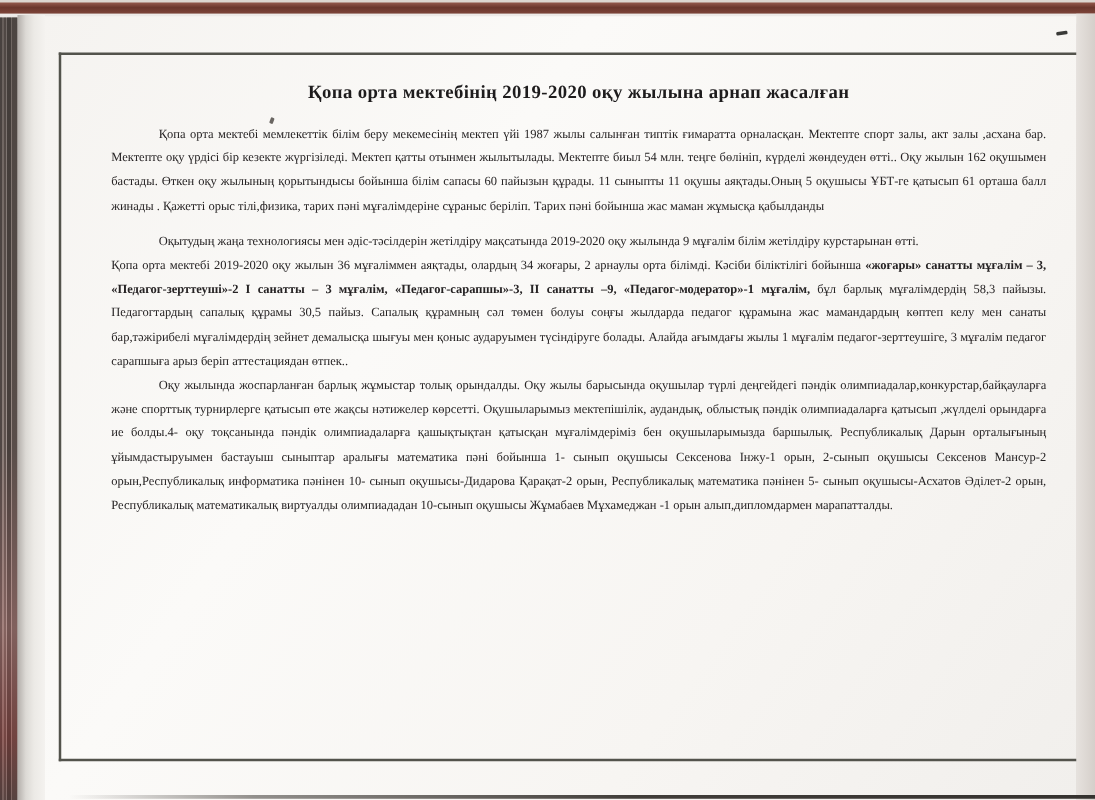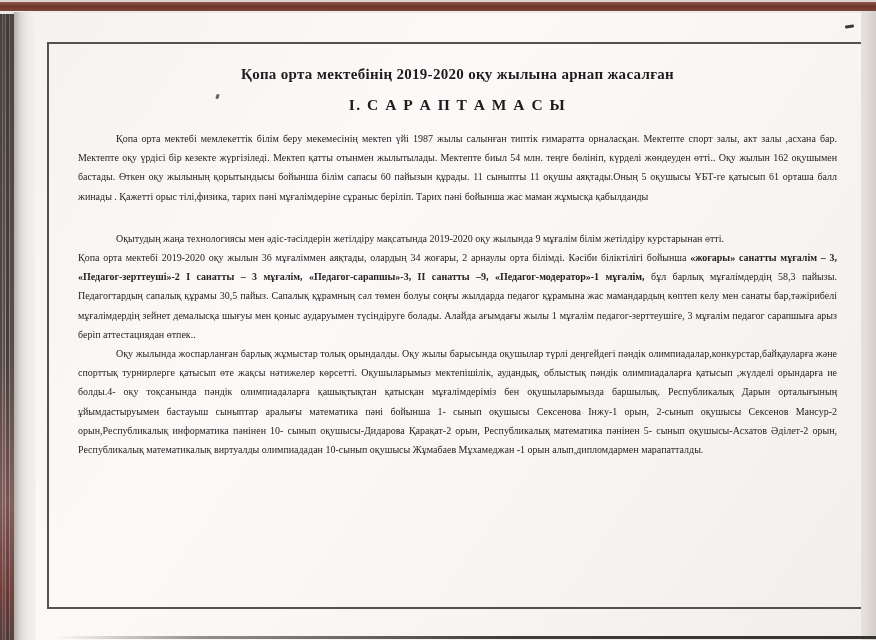--- a/index.html
+++ b/index.html
@@ -41,33 +41,33 @@
     overflow: hidden; }
 
   
   .right-band { position: absolute; right: 0; top: 11px; bottom: 0; width: 15px;
     background: linear-gradient(90deg, #e6e2de, #d5cfca); }
 
   
   .frame { position: absolute; left: 11px; top: 29px; right: -4px; bottom: 31px;
     border: 2px solid #53534c; border-right: none; overflow: hidden; }
 
-  .doc { padding: 22px 28px 0 29px; color: #262324; }
+  .doc { padding: 22px 28px 0 40px; color: #262324; }
 
   .doc-title { margin: 0; text-align: center; font-size: 15px; font-weight: bold;
     letter-spacing: 0.3px; color: #1e1c1d; }
   .doc-heading { margin: 13px 0 0 0; text-align: center; font-size: 15.5px;
     font-weight: bold; letter-spacing: 1.5px; color: #1e1c1d; }
 
   .body-text { margin-top: 15px; font-size: 10px; line-height: 19.2px;
     text-align: justify; }
   .para { margin: 0; }
   .para.indent { text-indent: 38px; }
   .para.small-indent { text-indent: 8px; }
-  .para.gap { margin-top: 23px; }
+  .para.gap { margin-top: 9px; }
   .b { font-weight: bold; font-family: Liberation Serif, serif; }
 
   
   .corner-mark { position: absolute; top: 25px; right: 22px; width: 9px; height: 3px;
     background: #3a3a38; transform: rotate(-8deg); border-radius: 1px; }
   .ink-speck { position: absolute; left: 216px; top: 94px; width: 3px; height: 5px;
     background: #6a6662; transform: rotate(20deg); border-radius: 1px; }
   .bottom-line { position: absolute; left: 55px; right: 0; bottom: 1px; height: 3px;
     background: linear-gradient(90deg, rgba(62,58,54,0) 0%, rgba(62,58,54,0.55) 18%, #413d39 55%, #35322f 100%); }
 </style>
@@ -79,21 +79,20 @@
   <div class="top-edge"></div>
   <div class="under-band"></div>
   <div class="binder-spine"></div>
   <div class="sleeve-edge"></div>
   <div class="right-band"></div>
 
   <div class="paper">
     <div class="frame">
       <div class="doc">
         <h1 class="doc-title">Қопа  орта мектебінің 2019-2020 оқу жылына арнап жасалған</h1>
-        <h2 class="doc-heading">І. С А Р А П Т А М А С Ы</h2>
         <div class="body-text">
             <p class="para indent"><span>Қопа  орта мектебі мемлекеттік білім беру мекемесінің мектеп үйі 1987 жылы салынған типтік ғимаратта орналасқан. Мектепте спорт залы, акт залы ,асхана бар. Мектепте оқу үрдісі бір кезекте жүргізіледі. Мектеп қатты отынмен жылытылады. Мектепте биыл 54 млн. теңге бөлініп, күрделі жөндеуден өтті.. Оқу жылын 162 оқушымен бастады. Өткен оқу жылының қорытындысы бойынша білім сапасы 60 пайызын құрады. 11 сыныпты 11 оқушы аяқтады.Оның 5 оқушысы ҰБТ-ге қатысып 61 орташа балл жинады . Қажетті орыс тілі,физика, тарих пәні мұғалімдеріне сұраныс беріліп. Тарих пәні бойынша жас маман жұмысқа қабылданды</span></p>
             <p class="para indent gap"><span>Оқытудың жаңа технологиясы мен әдіс-тәсілдерін жетілдіру мақсатында 2019-2020 оқу жылында 9 мұғалім білім жетілдіру курстарынан өтті.</span></p>
             <p class="para"><span>Қопа орта мектебі 2019-2020 оқу жылын 36 мұғаліммен аяқтады, олардың 34 жоғары, 2 арнаулы орта білімді. Кәсіби біліктілігі бойынша </span><span class="b">«жоғары» санатты мұғалім – 3, «Педагог-зерттеуші»-2 I санатты – 3 мұғалім, «Педагог-сарапшы»-3, II санатты –9, «Педагог-модератор»-1 мұғалім,</span><span> бұл барлық мұғалімдердің 58,3 пайызы. Педагогтардың сапалық құрамы 30,5 пайыз. Сапалық құрамның сәл төмен болуы соңғы жылдарда педагог құрамына жас мамандардың көптеп келу мен санаты бар,тәжірибелі мұғалімдердің зейнет демалысқа шығуы мен қоныс аударуымен түсіндіруге болады. Алайда ағымдағы жылы 1 мұғалім педагог-зерттеушіге, 3 мұғалім педагог сарапшыға арыз беріп аттестациядан өтпек..</span></p>
             <p class="para indent"><span>Оқу жылында жоспарланған барлық жұмыстар толық орындалды. Оқу жылы барысында оқушылар түрлі деңгейдегі пәндік олимпиадалар,конкурстар,байқауларға және спорттық турнирлерге қатысып өте жақсы нәтижелер көрсетті. Оқушыларымыз мектепішілік, аудандық, облыстық пәндік олимпиадаларға қатысып ,жүлделі орындарға ие болды.4- оқу тоқсанында пәндік олимпиадаларға қашықтықтан қатысқан мұғалімдеріміз бен оқушыларымызда баршылық. Республикалық Дарын орталығының ұйымдастыруымен бастауыш сыныптар аралығы математика пәні бойынша 1- сынып оқушысы Сексенова Інжу-1 орын, 2-сынып оқушысы Сексенов Мансур-2 орын,Республикалық информатика пәнінен 10- сынып оқушысы-Дидарова Қарақат-2 орын, Республикалық математика пәнінен 5- сынып оқушысы-Асхатов Әділет-2 орын, Республикалық математикалық виртуалды олимпиададан 10-сынып оқушысы Жұмабаев Мұхамеджан -1 орын алып,дипломдармен марапатталды.</span></p>
             <p class="para small-indent gap"></p>
           </div>
       </div>
     </div>
   </div>

